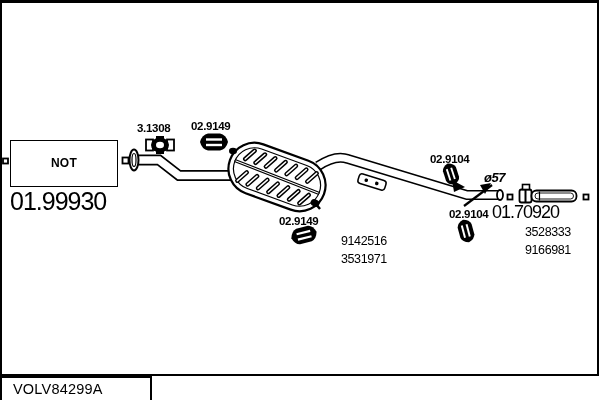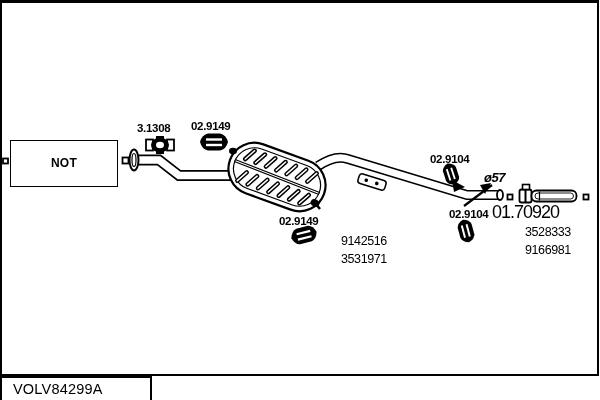--- a/index.html
+++ b/index.html
@@ -151,20 +151,21 @@
     <rect x="3" y="158.5" width="5" height="5" fill="#fff" stroke="#000" stroke-width="1.8"></rect>
     <rect x="122.5" y="157.5" width="6" height="6" fill="#fff" stroke="#000" stroke-width="1.8"></rect>
     <rect x="507.5" y="194.5" width="5" height="5" fill="#fff" stroke="#000" stroke-width="1.8"></rect>
     <rect x="583.5" y="194.5" width="5" height="5" fill="#fff" stroke="#000" stroke-width="1.8"></rect>
   </svg>
 
   <div class="na-box">
     <div>NOT</div>
   </div>
 
+  <div class="bigref" style="left:10px;top:189px;font-size:25px;">01.99930</div>
   <div class="bigref" style="left:492px;top:200px;font-size:18px;">01.70920</div>
 
   <div class="lbl" style="left:137px;top:122px;">3.1308</div>
   <div class="lbl" style="left:191px;top:120px;">02.9149</div>
   <div class="lbl" style="left:279px;top:215px;">02.9149</div>
   <div class="lbl" style="left:430px;top:153px;">02.9104</div>
   <div class="lbl" style="left:449px;top:208px;">02.9104</div>
 
   <div class="dia" style="left:484px;top:170px;">ø57</div>
 

